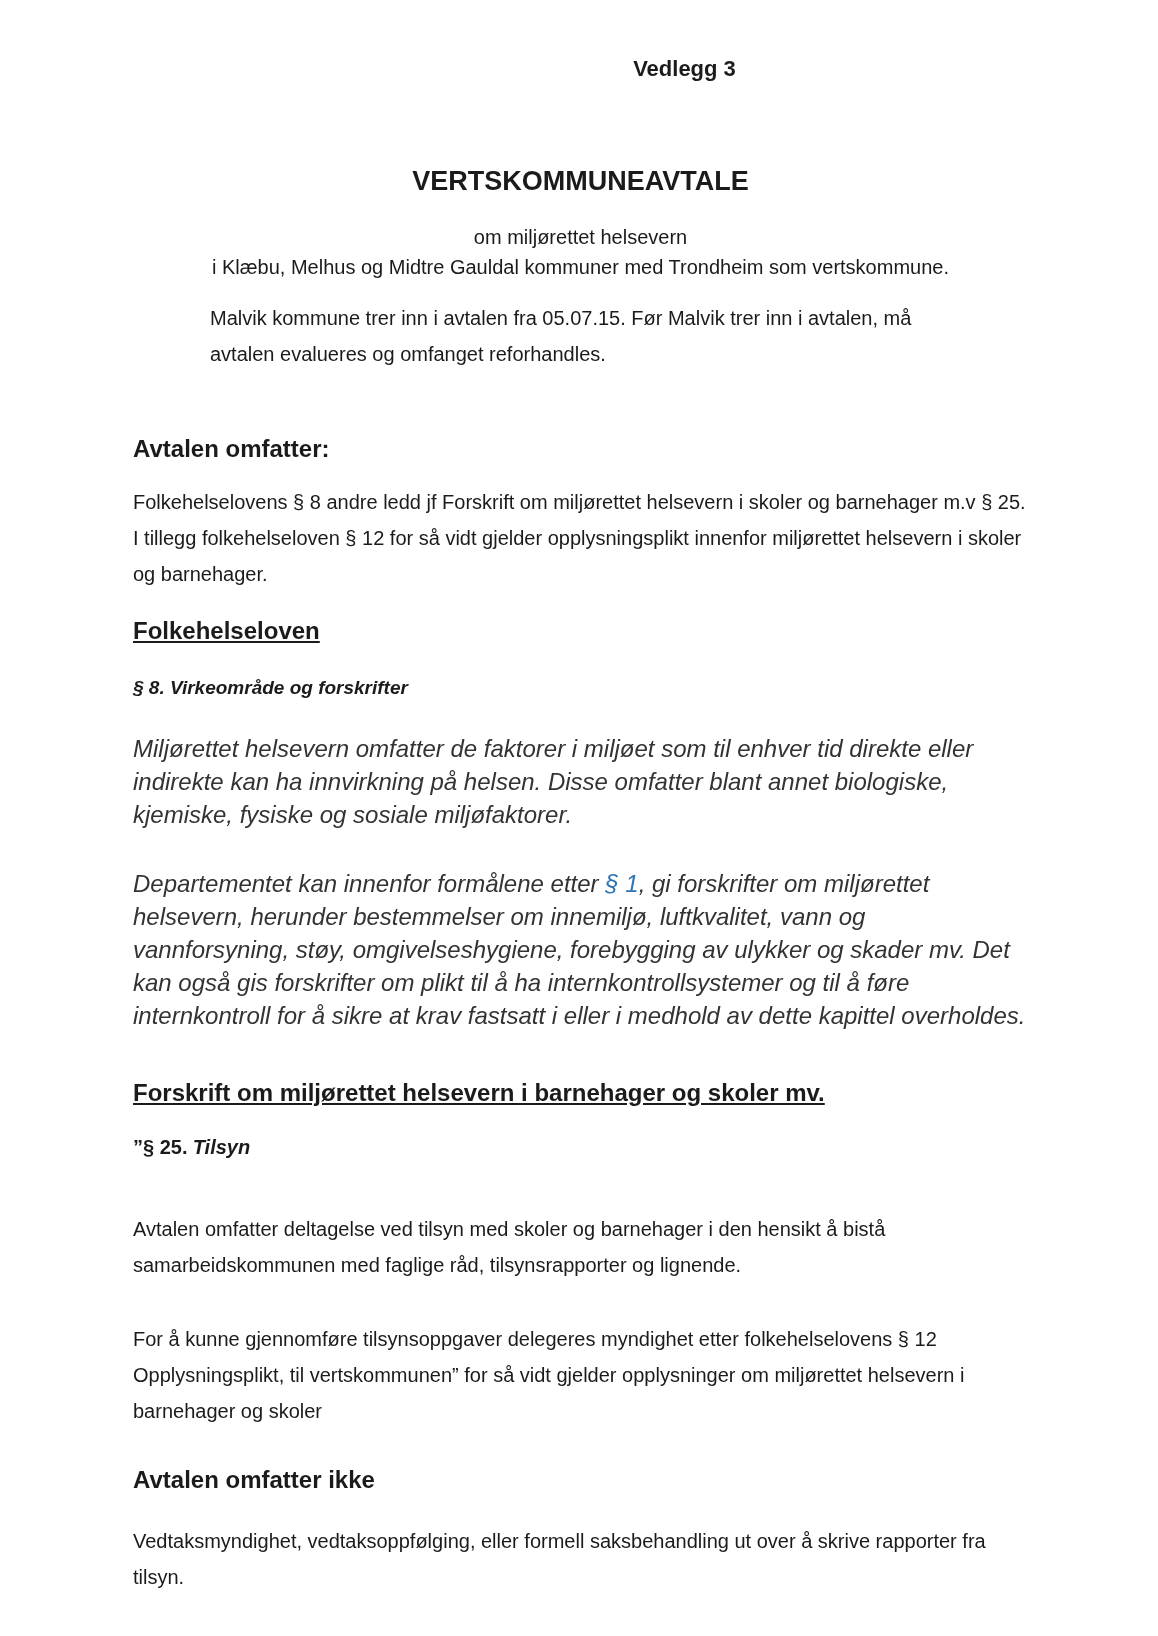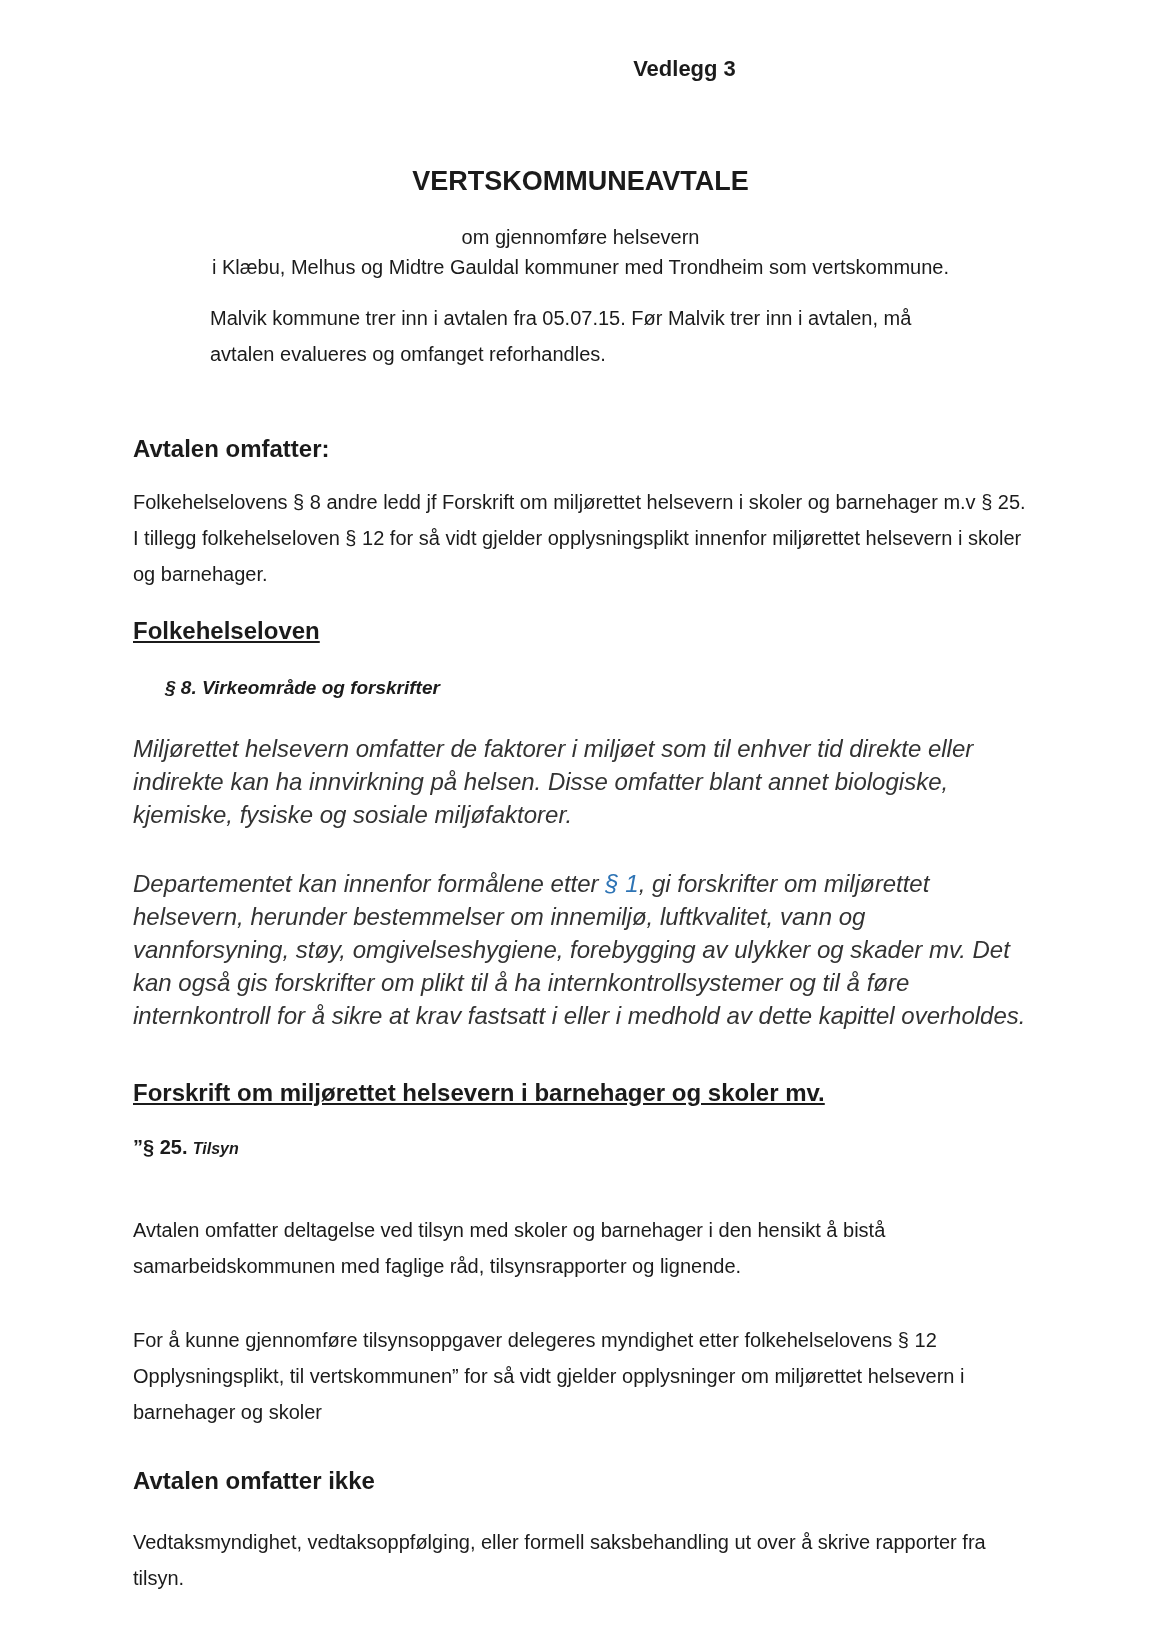--- a/index.html
+++ b/index.html
@@ -81,47 +81,47 @@
     line-height:30px;
   }
   .quote-label{
     font-style:normal;
     font-weight:bold;
     font-size:20px;
   }
   .quote-title{
     font-weight:bold;
     font-style:italic;
-    font-size:16px;
+    font-size:20px;
   }
   
   .mt-scope-h{margin-top:64px;}
   .mt-scope-b{margin-top:22px;}
   .mt-fhl-h{margin-top:26px;}
-  .mt-s8{margin-top:32px;margin-left:32px;}
+  .mt-s8{margin-top:32px;}
   .mt-p1{margin-top:32px;}
   .mt-p2{margin-top:36px;}
   .mt-forskrift{margin-top:48px;}
   .mt-quote{margin-top:26px;}
   .mt-fp1{margin-top:48px;}
   .mt-fp2{margin-top:38px;}
   .mt-excl-h{margin-top:38px;}
   .mt-excl-b{margin-top:30px;}
 </style>
 </head>
 <body>
 
 <div class="page">
   <div class="content">
 
     <div class="attachment-label">Vedlegg 3</div>
 
     <h1 class="doc-title">VERTSKOMMUNEAVTALE</h1>
 
-    <div class="subtitle first">om gjennomføre helsevern</div>
+    <div class="subtitle first">om miljørettet helsevern</div>
 
     <div class="subtitle">i Klæbu, Melhus og Midtre Gauldal kommuner med Trondheim som vertskommune.</div>
 
     <p class="intro">Malvik kommune trer inn i avtalen fra 05.07.15. Før Malvik trer inn i avtalen, må avtalen evalueres og omfanget reforhandles.</p>
 
     <h2 class="h-bold mt-scope-h">Avtalen omfatter:</h2>
 
     <p class="para mt-scope-b">Folkehelselovens § 8  andre ledd jf Forskrift om miljørettet helsevern i skoler og barnehager m.v § 25. I tillegg folkehelseloven § 12 for så vidt gjelder opplysningsplikt innenfor miljørettet helsevern i skoler og barnehager.</p>
 
     <h2 class="h-bold h-underline mt-fhl-h">Folkehelseloven</h2>

